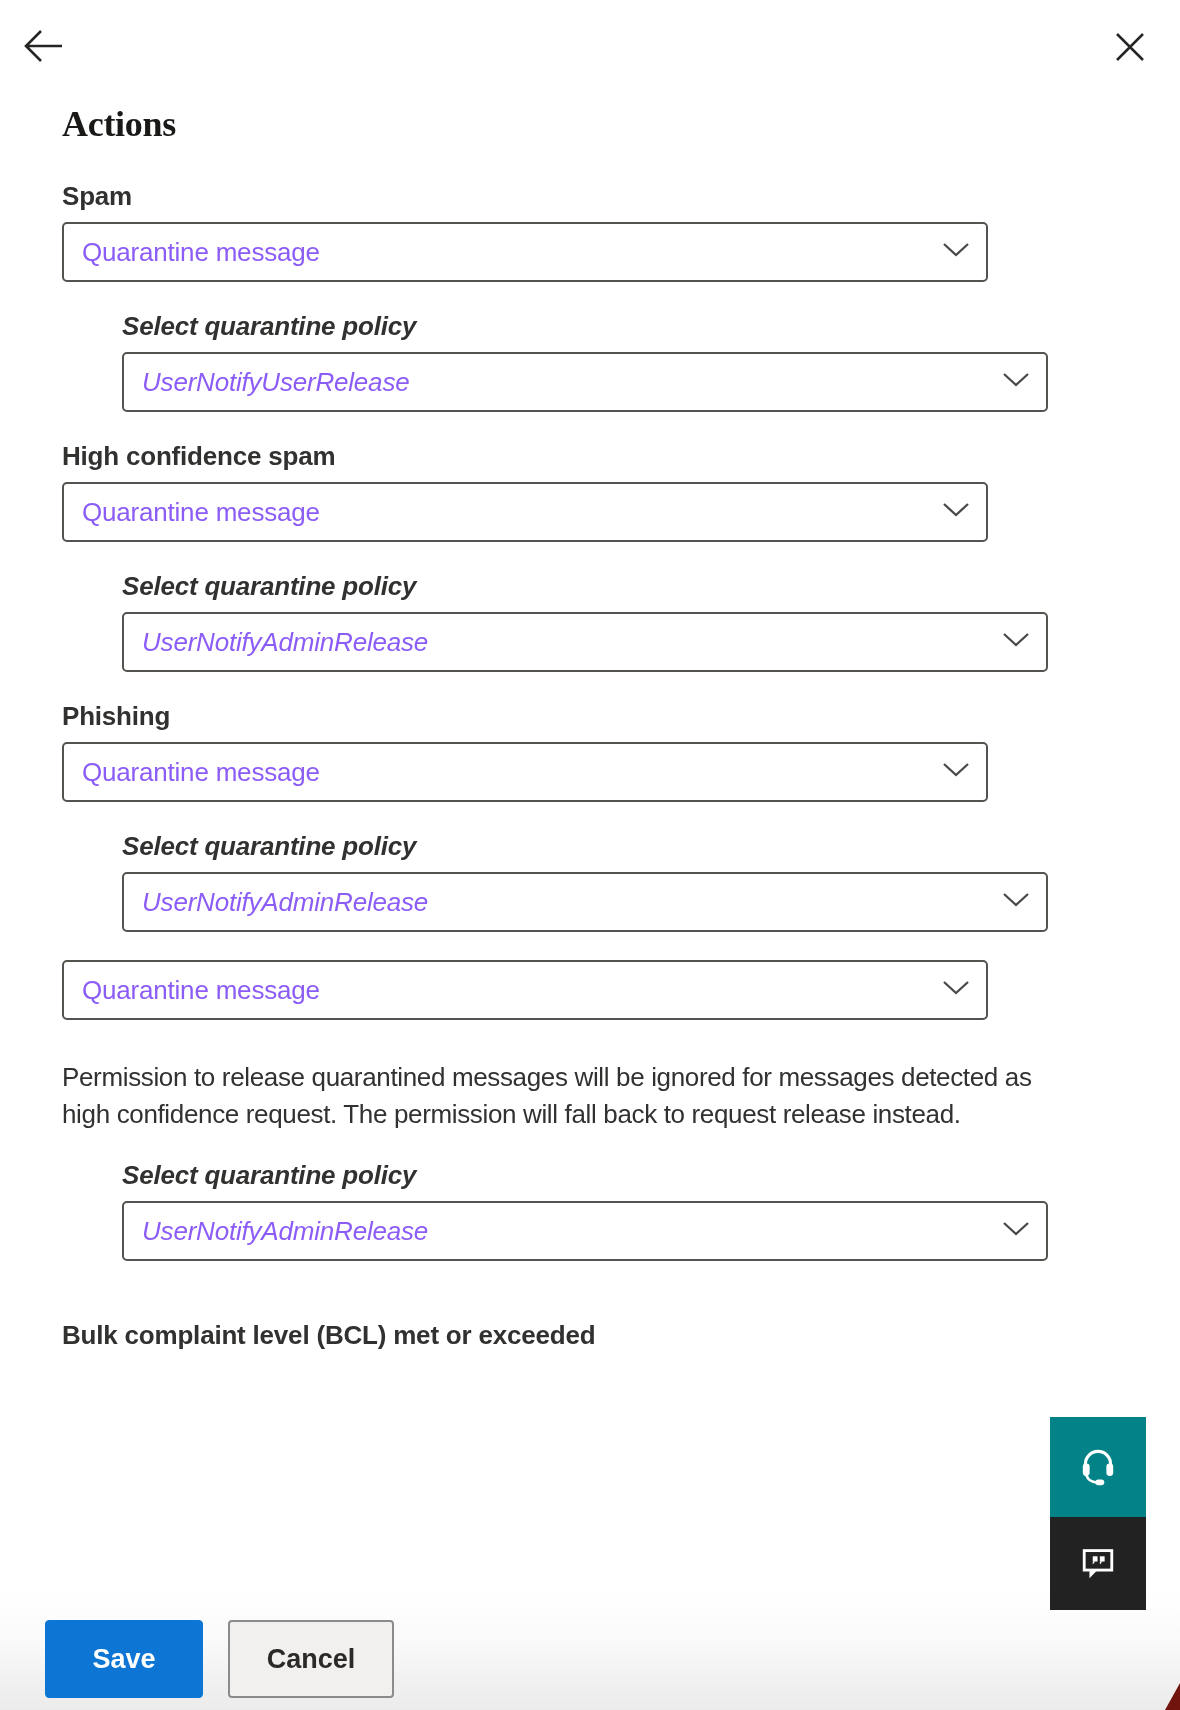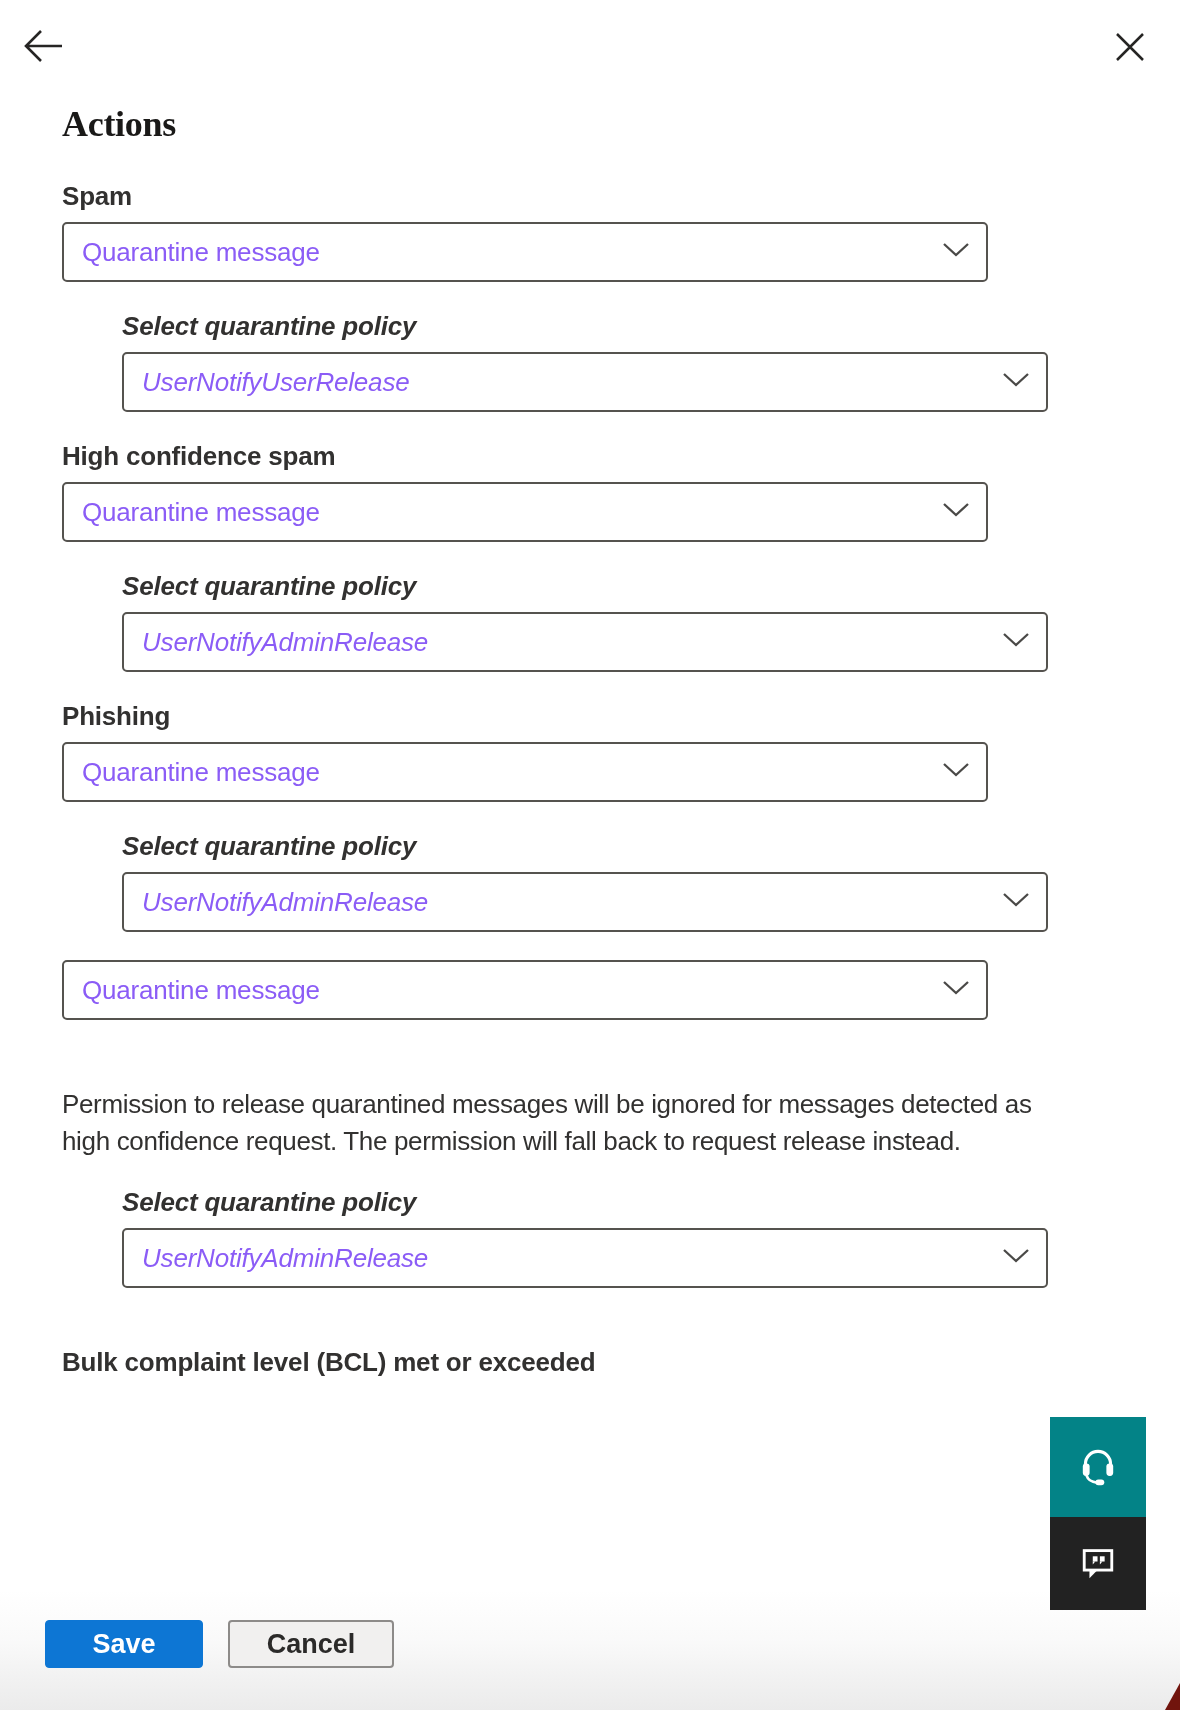--- a/index.html
+++ b/index.html
@@ -30,36 +30,36 @@
   }
   .selectbox{
     box-sizing:border-box;width:926px;height:60px;
     border:2px solid #55534f;border-radius:5px;background:#fff;
     display:flex;align-items:center;justify-content:space-between;
     padding:0 16px 0 18px;cursor:pointer;
   }
   .selectbox .value{font-size:26px;line-height:30px;font-weight:400;color:#8b5cf6;letter-spacing:-0.2px;}
   .selectbox svg{flex:none;margin-left:12px;}
 
-  .note{margin:66px 0 26px 0;}
+  .note{margin:39px 0 26px 0;}
   .note .nline{font-size:26px;line-height:37px;color:#323130;white-space:nowrap;letter-spacing:-0.35px;}
 
   .bulk-label{
     margin-top:58px;font-size:26px;line-height:32px;font-weight:600;color:#323130;
     white-space:nowrap;letter-spacing:-0.2px;
   }
 
   
   .footer{
     position:absolute;left:0;top:1590px;width:1180px;height:120px;
     background:linear-gradient(180deg,#ffffff 0%,#fafafa 40%,#ebebeb 100%);
     z-index:5;
   }
   .btn{
-    position:absolute;top:30px;height:48px;box-sizing:border-box;
+    position:absolute;top:30px;height:78px;box-sizing:border-box;
     font-family:"Liberation Sans", sans-serif;font-size:27px;font-weight:600;
     border-radius:4px;cursor:pointer;display:flex;align-items:center;justify-content:center;
   }
   .btn-save{left:45px;width:158px;background:#0d76d4;border:1px solid #0d76d4;color:#ffffff;}
   .btn-cancel{left:228px;width:166px;background:#f1f0ef;border:2px solid #8d8b89;color:#2b2a29;}
 
   
   .side-btn{
     position:absolute;left:1050px;width:96px;display:flex;align-items:center;justify-content:center;
     cursor:pointer;border:none;padding:0;z-index:6;

